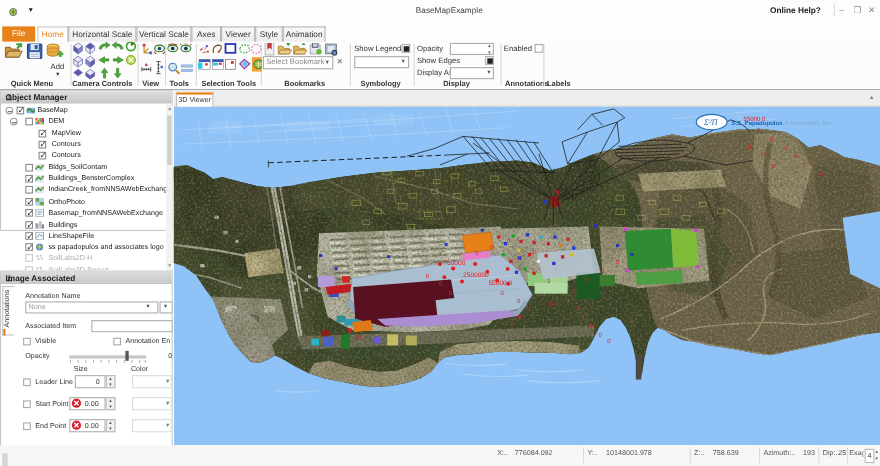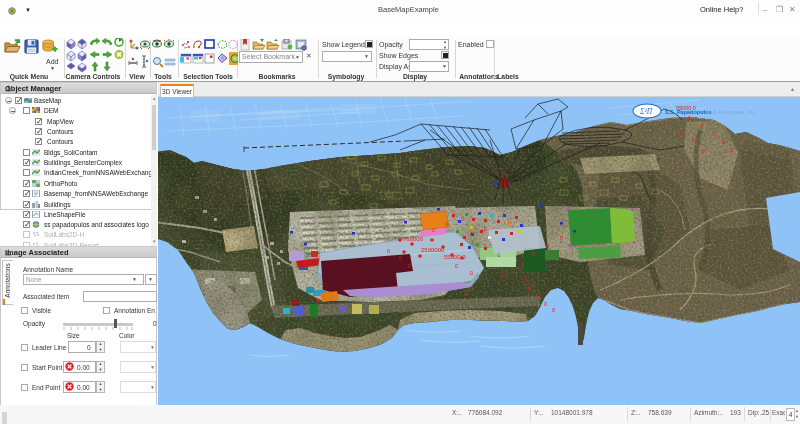--- a/index.html
+++ b/index.html
@@ -1,20 +1,20 @@
 <!DOCTYPE html>
 <html><head><meta charset="utf-8"><style>
 *{margin:0;padding:0;box-sizing:border-box;}
 html,body{width:800px;height:424px;overflow:hidden;background:#fff;font-family:"Liberation Sans",sans-serif;}
 .abs{position:absolute;}
 #app{position:relative;width:800px;height:424px;}
 
 #titlebar{left:0;top:0;width:800px;height:24px;background:#fdfdfd;}
 #apptitle{left:378px;top:5px;font-size:7.5px;color:#444;text-align:right;}
-#onlinehelp{left:700px;top:5px;font-size:7.5px;font-weight:normal;color:#1a1a1a;text-align:center;}
+#onlinehelp{left:700px;top:5px;font-size:7.5px;font-weight:bold;color:#1a1a1a;text-align:center;}
 .winbtn{top:5px;color:#888;font-size:8px;}
 
 #tabrow{left:0;top:24px;width:800px;height:14px;background:#fdfdfd;}
 .rtab{position:absolute;top:0;height:14px;line-height:14px;font-size:7.5px;color:#333;text-align:center;background:linear-gradient(#f8f8f8,#ececec);border:1px solid #b4b4b4;border-bottom:none;}
 #tab-file{left:2px;width:30px;background:#e8831c;border:none;color:#fff;}
 #tab-home{left:34px;width:28px;background:#fdfdfd;border:1px solid #c9c9c9;border-bottom:none;color:#e8831c;}
 
 #ribbon{left:0;top:38px;width:800px;height:44px;background:#fcfcfc;border-bottom:1px solid #9aa0a8;}
 .grplabel{position:absolute;top:35px;height:9px;font-size:6.8px;font-weight:bold;color:#333;width:90px;text-align:center;}
 .gsep{position:absolute;top:2px;height:38px;width:1px;background:#d6d6d6;}
@@ -56,20 +56,30 @@
       <path d="M2,4 Q6,7 10,4 M2,8 Q6,5 10,8 M6,1 V11" stroke="#3a7a2a" stroke-width="1" fill="none"></path>
     </svg>
   <div class="abs" style="left:25px;top:7px;font-size:6px;color:#222;">▼</div>
   <div id="apptitle" class="abs">BaseMapExample</div>
   <div id="onlinehelp" class="abs">Online Help?</div>
   <div class="abs" style="left:758px;top:3px;width:1px;height:12px;background:#ddd;"></div>
   <div class="winbtn abs" style="left:763px;">–</div>
   <div class="winbtn abs" style="left:776px;">❐</div>
   <div class="winbtn abs" style="left:789px;">✕</div>
 
+  <div id="tabrow" class="abs">
+    <div class="rtab" id="tab-file">File</div>
+    <div class="rtab" id="tab-home">Home</div>
+    <div class="rtab" style="left:62px;width:62px;">Horizontal Scale</div>
+    <div class="rtab" style="left:124px;width:50px;">Vertical Scale</div>
+    <div class="rtab" style="left:174px;width:27px;">Axes</div>
+    <div class="rtab" style="left:201px;width:31px;">Viewer</div>
+    <div class="rtab" style="left:232px;width:25px;">Style</div>
+    <div class="rtab" style="left:257px;width:39px;">Animation</div>
+  </div>
 
   <div id="ribbon" class="abs">
     <div class="grplabel" style="left:-16px;">Quick Menu</div>
     <div class="grplabel" style="left:48px;">Camera Controls</div>
     <div class="grplabel" style="left:92px;">View</div>
     <div class="grplabel" style="left:118px;">Tools</div>
     <div class="grplabel" style="left:163px;">Selection Tools</div>
     <div class="grplabel" style="left:232px;">Bookmarks</div>
     <div class="grplabel" style="left:301px;">Symbology</div>
     <div class="grplabel" style="left:370px;">Display</div>

